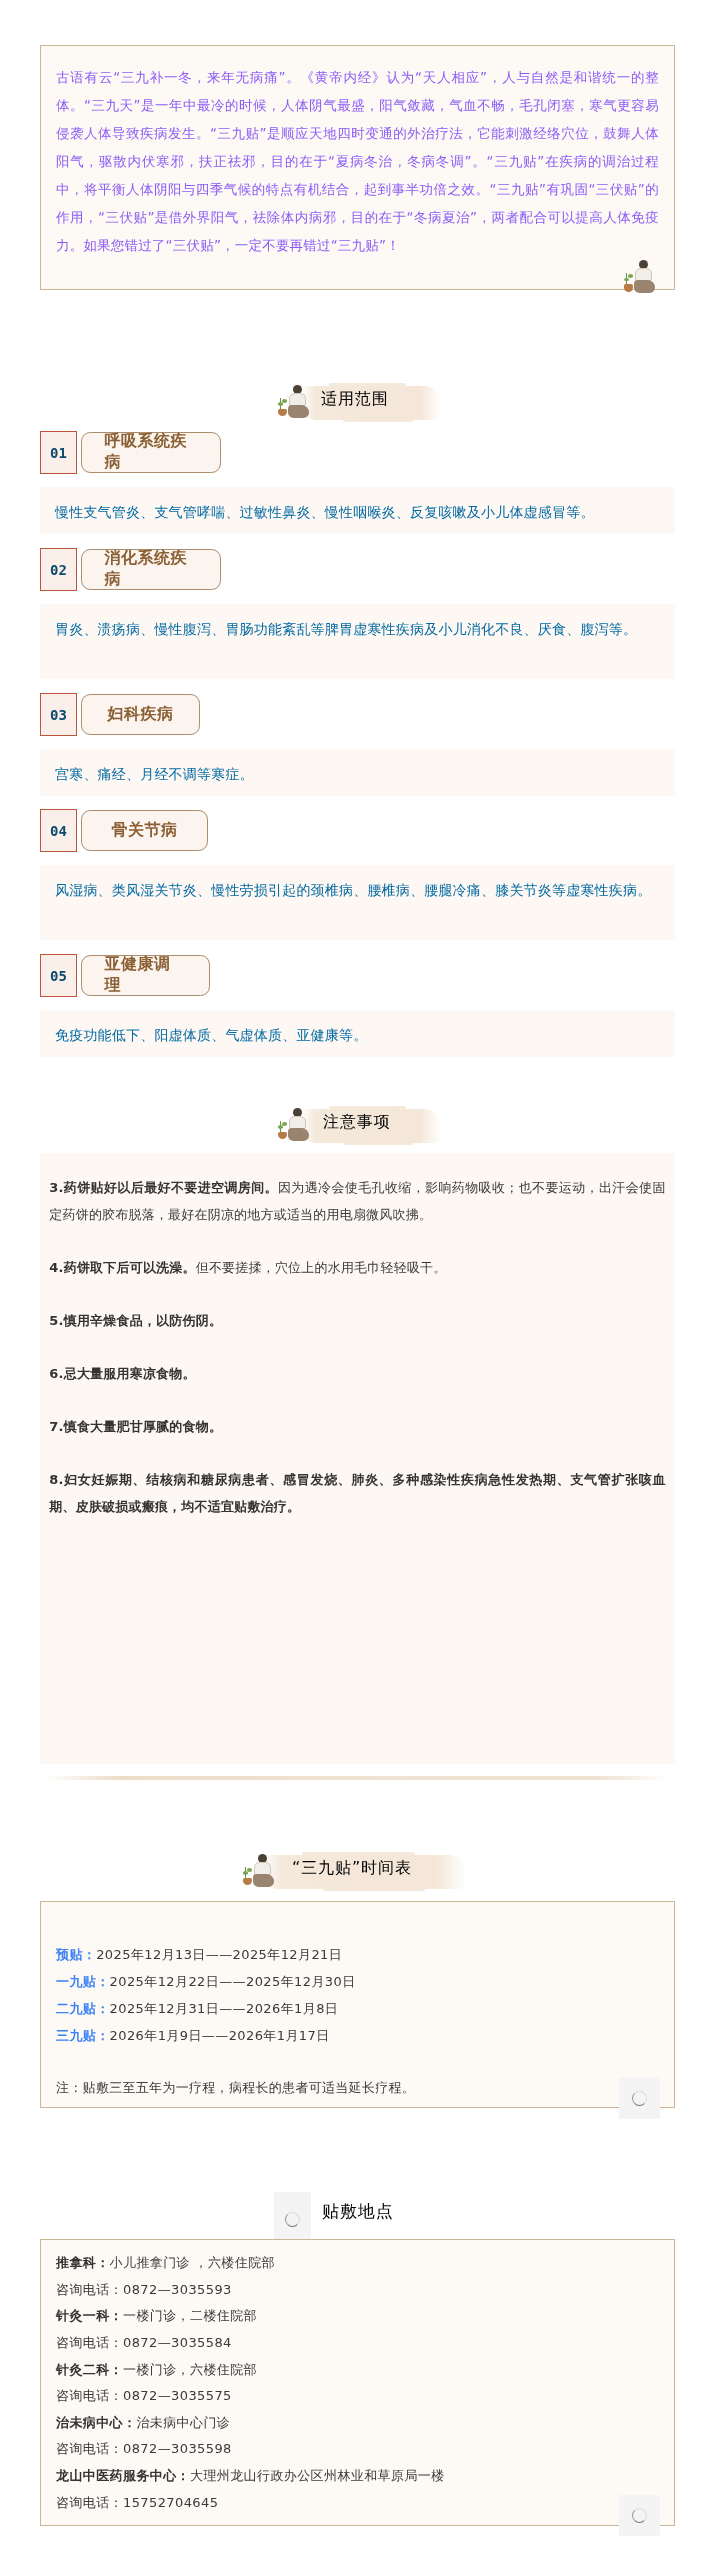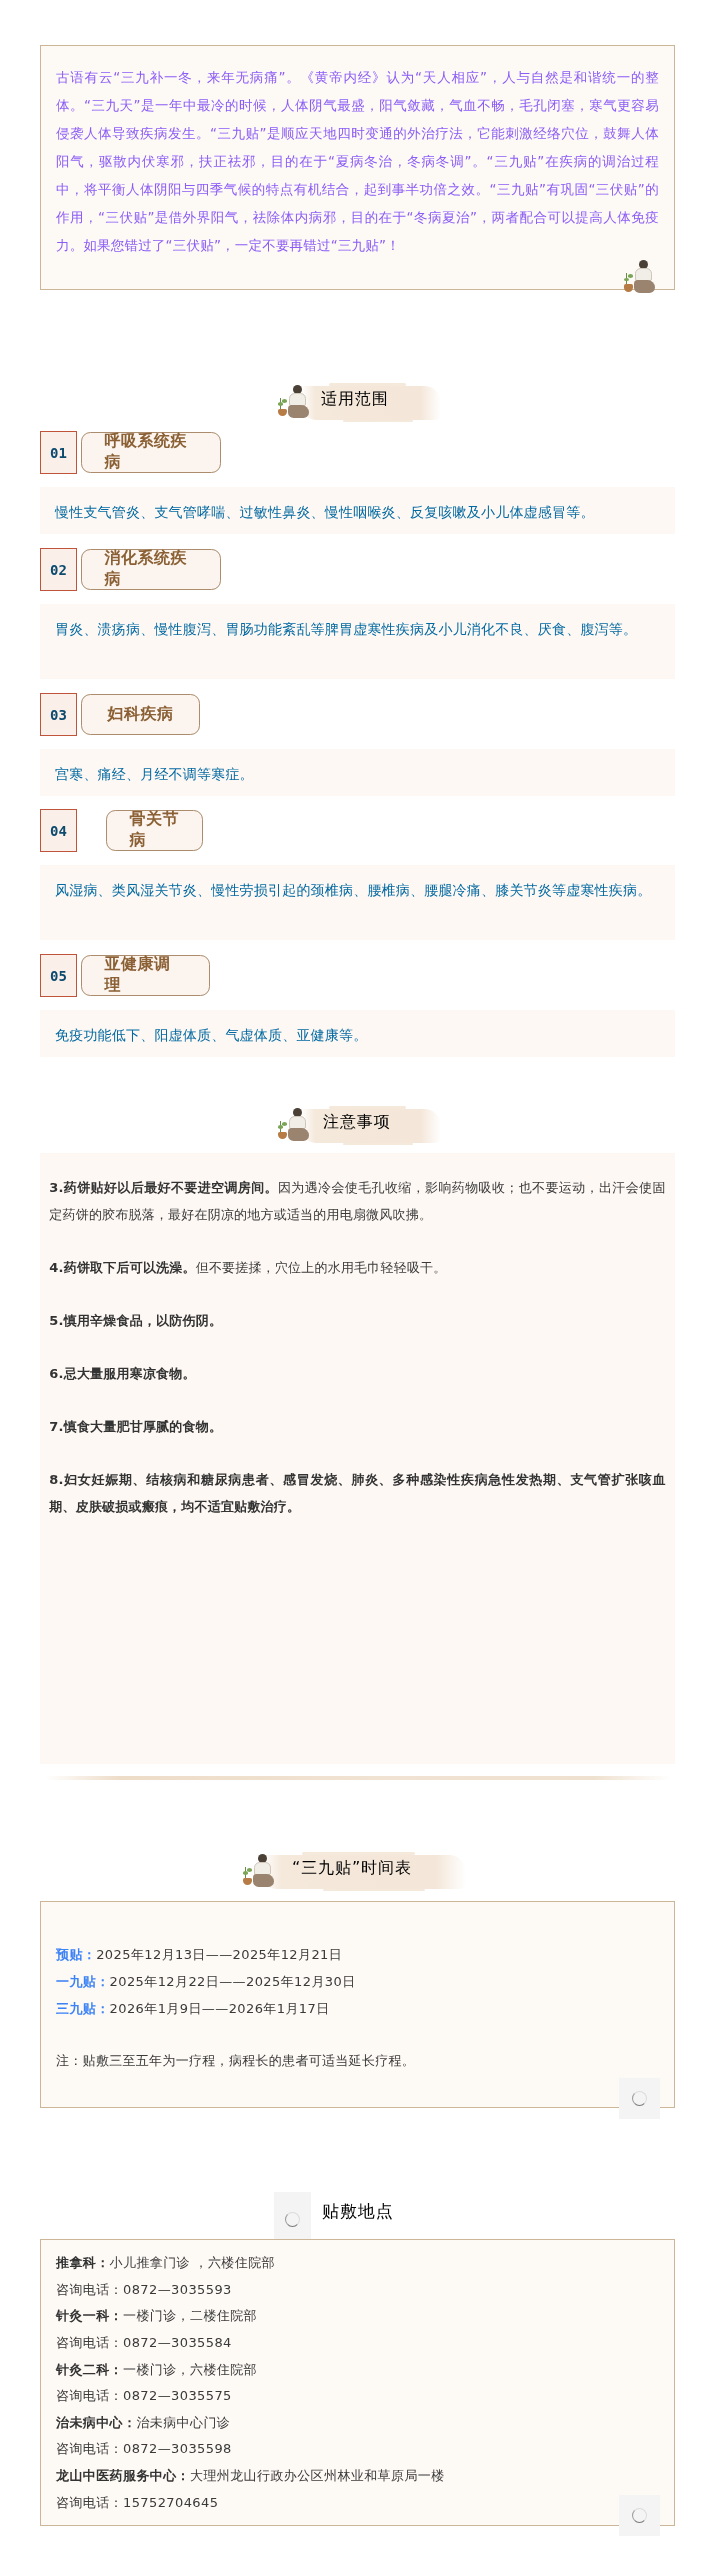--- a/index.html
+++ b/index.html
@@ -207,21 +207,21 @@
 <div class="abs cat-desc" style="top:604px; height:75px;">胃炎、溃疡病、慢性腹泻、胃肠功能紊乱等脾胃虚寒性疾病及小儿消化不良、厌食、腹泻等。</div>
 
 <div class="abs cat-row" style="top:693px;">
   <div class="num-badge">03</div>
   <div class="cat-label" style="width:119px;">妇科疾病</div>
 </div>
 <div class="abs cat-desc" style="top:749px; height:47px;">宫寒、痛经、月经不调等寒症。</div>
 
 <div class="abs cat-row" style="top:809px;">
   <div class="num-badge">04</div>
-  <div class="cat-label" style="width:97px;margin-left:25px;">骨关节病</div>
+  <div class="cat-label" style="width:127px;">骨关节病</div>
 </div>
 <div class="abs cat-desc" style="top:865px; height:75px;">风湿病、类风湿关节炎、慢性劳损引起的颈椎病、腰椎病、腰腿冷痛、膝关节炎等虚寒性疾病。</div>
 
 <div class="abs cat-row" style="top:954px;">
   <div class="num-badge">05</div>
   <div class="cat-label" style="width:129px;">亚健康调理</div>
 </div>
 <div class="abs cat-desc" style="top:1010px; height:47px;">免疫功能低下、阳虚体质、气虚体质、亚健康等。</div>
 
 <div class="abs sec-header" style="top:1104px;">
@@ -258,20 +258,21 @@
       <span class="leaf1"></span>
       <span class="leaf2"></span>
       <span class="pot"></span>
   </div>
   <div class="sec-title" style="left:292px;">“三九贴”时间表</div>
 </div>
 
 <section class="abs schedule">
   <div class="sch-line"><b>预贴：</b><span>2025年12月13日——2025年12月21日</span></div>
   <div class="sch-line"><b>一九贴：</b><span>2025年12月22日——2025年12月30日</span></div>
+  <div class="sch-line"><b>二九贴：</b><span>2025年12月31日——2026年1月8日</span></div>
   <div class="sch-line"><b>三九贴：</b><span>2026年1月9日——2026年1月17日</span></div>
   <div class="sch-note">注：贴敷三至五年为一疗程，病程长的患者可适当延长疗程。</div>
 </section>
 <div class="abs loading-tile" style="left:619px; top:2078px; height:41px; width:41px;">
   <span class="spinner" style="top:13px; left:13px;"></span>
 </div>
 
 <div class="loading-tile" style="left:274px; top:2192px; width:37px; height:54px;">
   <span class="spinner"></span>
 </div>

